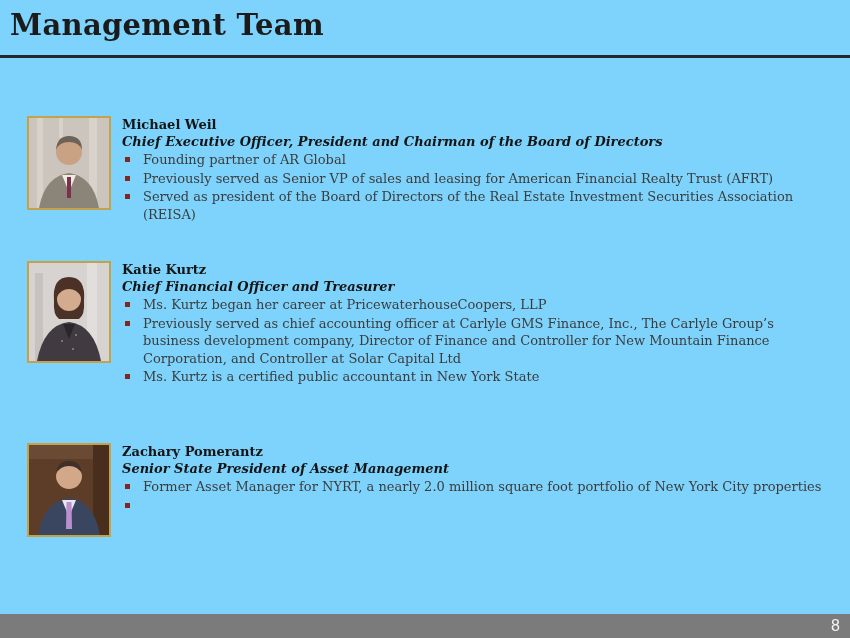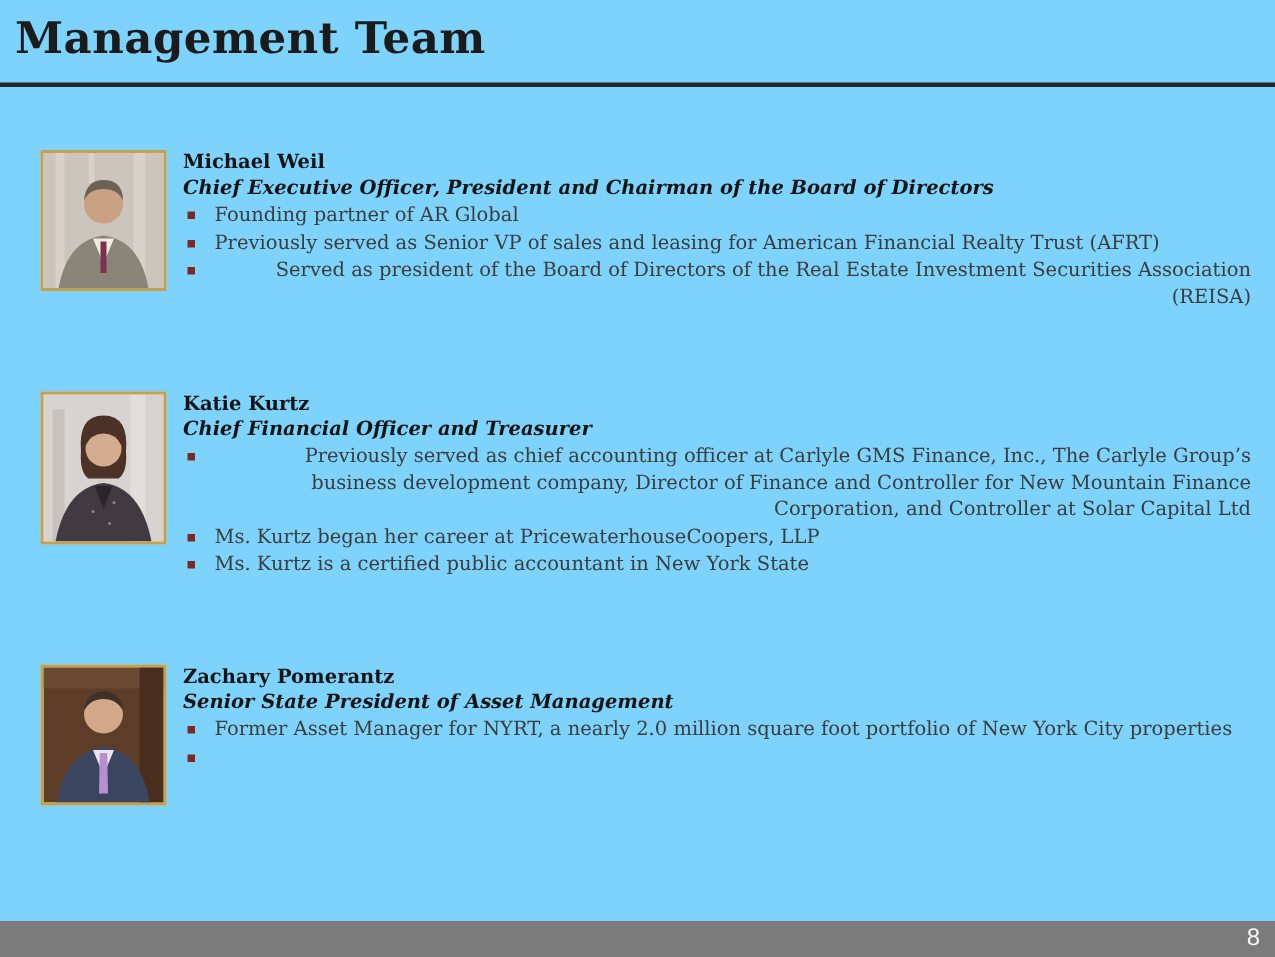--- a/index.html
+++ b/index.html
@@ -43,21 +43,21 @@
   .p3 .photo{height:94px;}
   .info{margin-left:95px; width:712px;}
   .name{
     font-size:13px; font-weight:bold; color:var(--name); line-height:17px;
   }
   .role{
     font-size:13px; font-weight:bold; font-style:italic; color:var(--name);
     line-height:17px;
   }
   .bullets{margin-top:1px;}
-  .bullet{display:flex; margin-bottom:1px;text-align:right;}
+  .bullet{display:flex; margin-bottom:1px;}
   .marker{
     flex:0 0 auto; width:5px; height:5px; background:var(--bullet);
     margin:6px 13px 0 3px;
   }
   .btext{font-size:13px; color:var(--body); line-height:17.5px;}
   
   .footer{
     position:absolute; left:0; bottom:0; width:850px; height:24px;
     background:var(--footer-bg);
   }
@@ -69,21 +69,21 @@
 </head>
 <body>
 
 <div class="slide">
 
   <h1 class="page-title">Management Team</h1>
 
 
   <div class="header-rule"></div>
 
-  <section class="profile p1" style="top:100px">
+  <section class="profile p1" style="top:116px">
     <div class="photo">
       <svg viewBox="0 0 80 90" width="80" height="90">
         <rect width="80" height="90" fill="#ccc5bd"></rect>
         <rect x="8" y="0" width="6" height="90" fill="#d8d2ca"></rect>
         <rect x="60" y="0" width="8" height="90" fill="#d8d2ca"></rect>
         <rect x="30" y="0" width="4" height="20" fill="#d8d2ca"></rect>
         <path d="M10 90 Q 16 58 40 55 Q 64 58 70 90 Z" fill="#8a8578"></path>
         <polygon points="33,57 47,57 40,74" fill="#efeae2"></polygon>
         <polygon points="38,59 42,59 42,80 38,80" fill="#7c2f4f"></polygon>
         <circle cx="40" cy="34" r="13" fill="#c9a183"></circle>
@@ -125,25 +125,25 @@
         <circle cx="40" cy="36" r="12" fill="#d3ab8e"></circle>
         <path d="M28 34 Q 29 21 40 21 Q 51 21 52 34 Q 48 26 40 26 Q 32 26 28 34 Z" fill="#4c3226"></path>
       </svg>
     </div>
     <div class="info">
       <div class="name">Katie Kurtz</div>
       <div class="role">Chief Financial Officer and Treasurer</div>
       <div class="bullets">
         <div class="bullet">
           <span class="marker"></span>
-          <span class="btext">Previously served as chief accounting officer at Carlyle GMS Finance, Inc., The Carlyle Group’s business development company, Director of Finance and Controller for New Mountain Finance Corporation, and Controller at Solar Capital Ltd</span>
+          <span class="btext">Ms. Kurtz began her career at PricewaterhouseCoopers, LLP</span>
         </div>
         <div class="bullet">
           <span class="marker"></span>
-          <span class="btext">Ms. Kurtz began her career at PricewaterhouseCoopers, LLP</span>
+          <span class="btext">Previously served as chief accounting officer at Carlyle GMS Finance, Inc., The Carlyle Group’s business development company, Director of Finance and Controller for New Mountain Finance Corporation, and Controller at Solar Capital Ltd</span>
         </div>
         <div class="bullet">
           <span class="marker"></span>
           <span class="btext">Ms. Kurtz is a certified public accountant in New York State</span>
         </div>
       </div>
     </div>
   </section>
 
   <section class="profile p3" style="top:443px">

